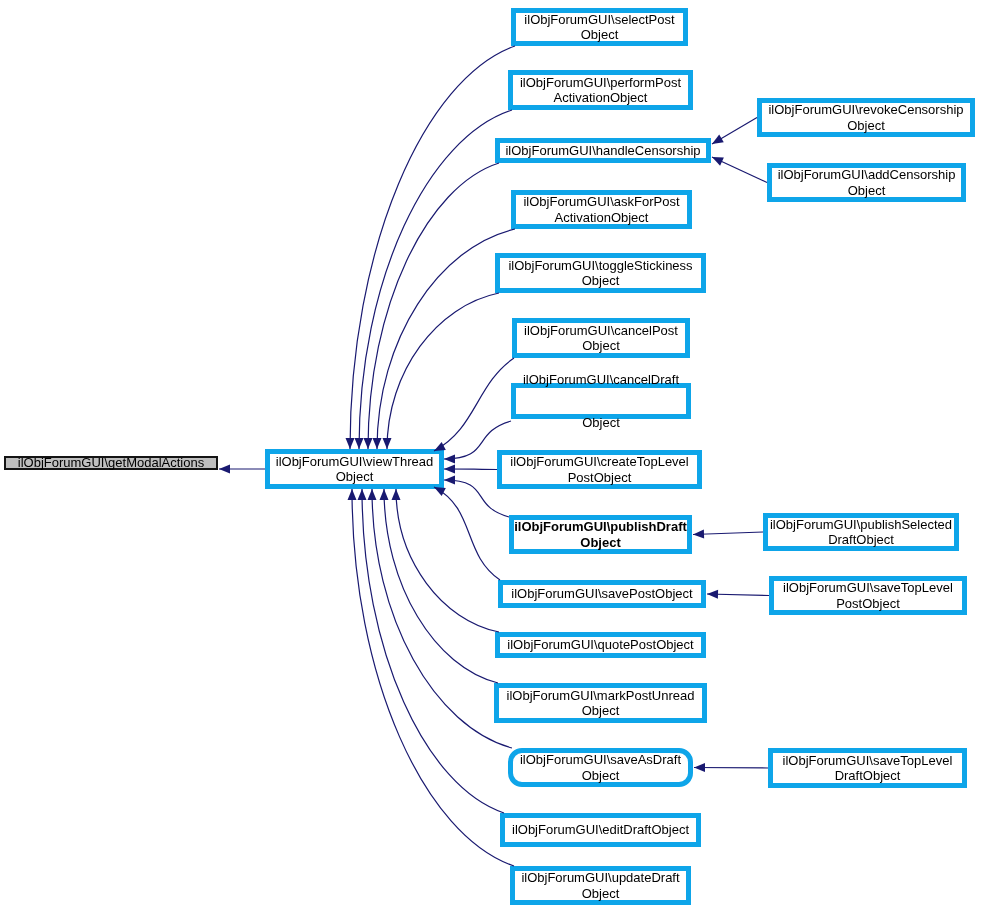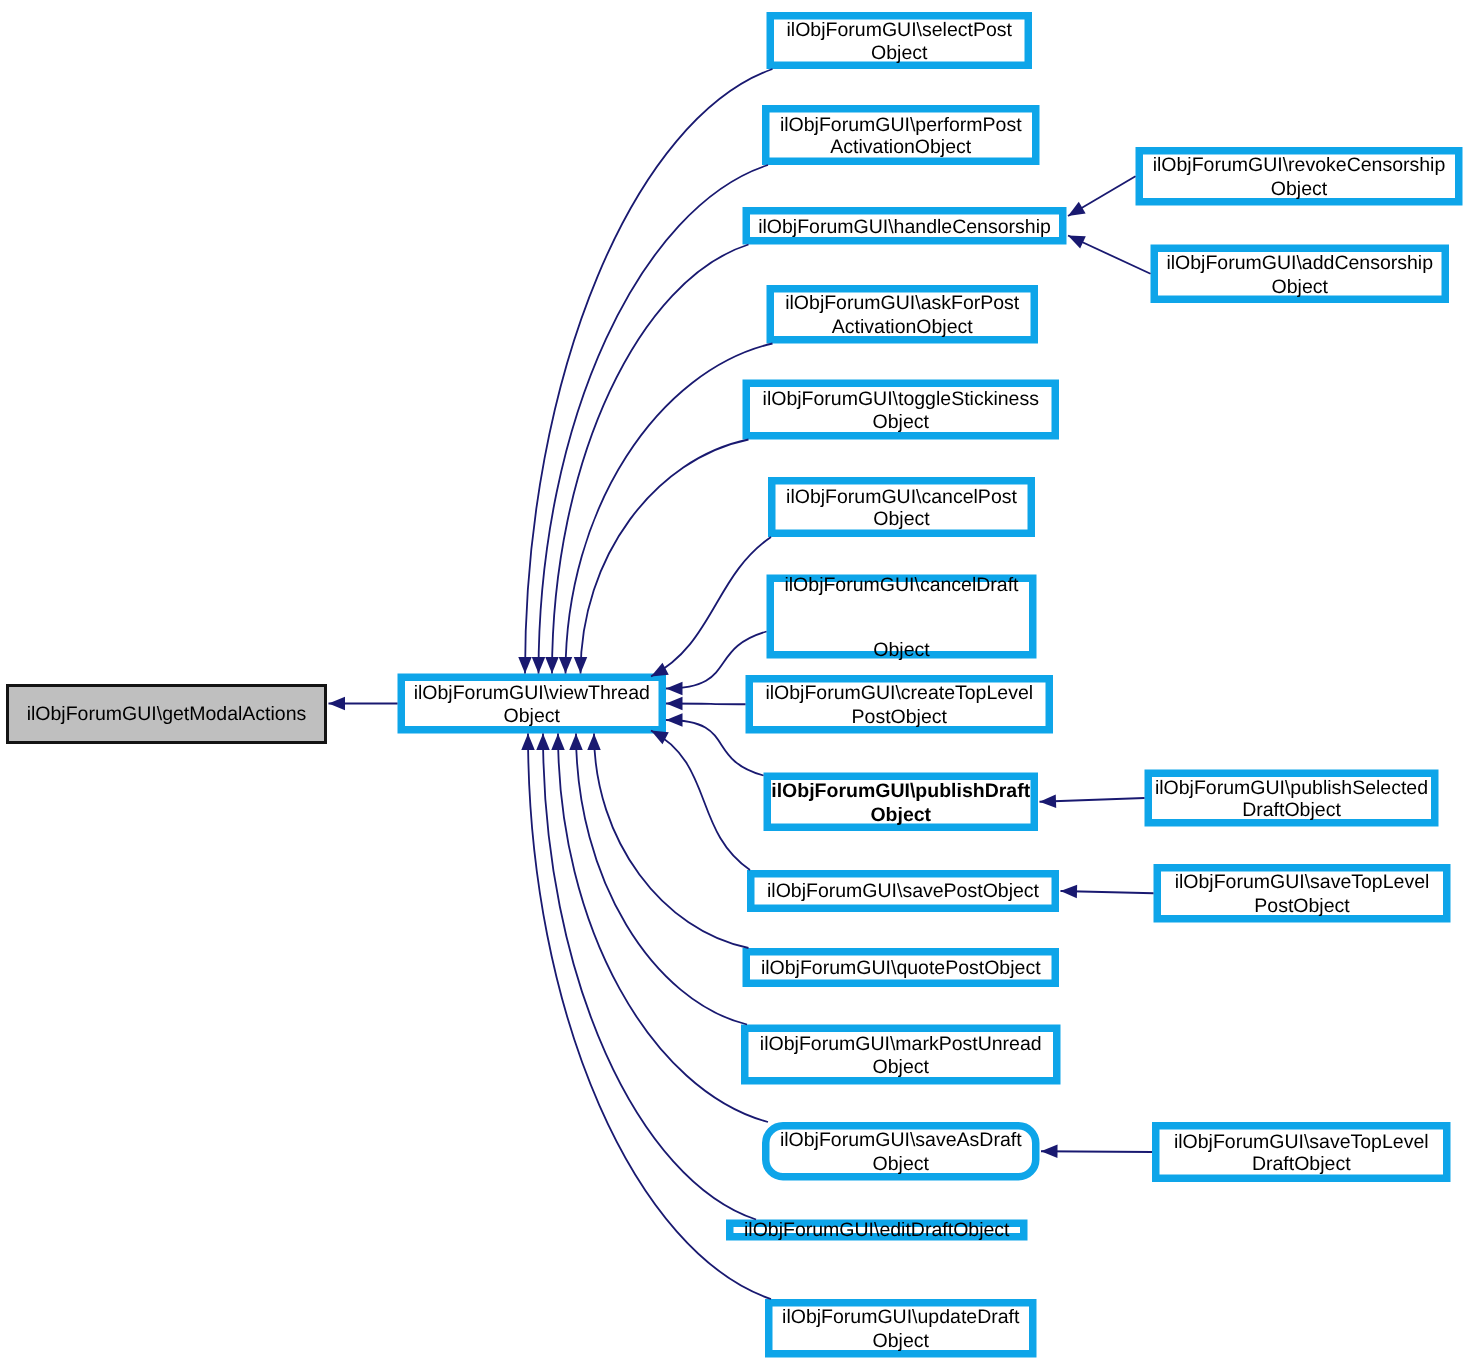--- a/index.html
+++ b/index.html
@@ -60,21 +60,21 @@
       <polygon points="0,0 -11,4.5 -11,-4.5" fill="#191970" transform="translate(712,144) rotate(149.50664159752435)"></polygon>
       <path d="M 767 182.5 L 712 157" fill="none" stroke="#191970" stroke-width="1.2"></path>
       <polygon points="0,0 -11,4.5 -11,-4.5" fill="#191970" transform="translate(712,157) rotate(-155.12584608587235)"></polygon>
       <path d="M 763 532 L 693 534.5" fill="none" stroke="#191970" stroke-width="1.2"></path>
       <polygon points="0,0 -11,4.5 -11,-4.5" fill="#191970" transform="translate(693,534.5) rotate(177.9545915111128)"></polygon>
       <path d="M 769 595.5 L 707 594" fill="none" stroke="#191970" stroke-width="1.2"></path>
       <polygon points="0,0 -11,4.5 -11,-4.5" fill="#191970" transform="translate(707,594) rotate(-178.6140821491878)"></polygon>
       <path d="M 768 768 L 694 767.5" fill="none" stroke="#191970" stroke-width="1.2"></path>
       <polygon points="0,0 -11,4.5 -11,-4.5" fill="#191970" transform="translate(694,767.5) rotate(-179.61287224584908)"></polygon>
     </svg>
-<div class="node highlight" style="left: 4px; top: 456px; width: 214px; height: 40px;">
+<div class="node highlight" style="left: 4px; top: 456px; width: 214px; height: 14px;">
       <span>ilObjForumGUI\getModalActions</span>
     </div>
     <div class="node" style="left: 265px; top: 449px; width: 179px; height: 40px;">
       <span>ilObjForumGUI\viewThread</span>
       <span>Object</span>
     </div>
     <div class="node" style="left: 511px; top: 8px; width: 177px; height: 38px;">
       <span>ilObjForumGUI\selectPost</span>
       <span>Object</span>
     </div>
@@ -98,21 +98,21 @@
       <span>ActivationObject</span>
     </div>
     <div class="node" style="left: 495px; top: 253px; width: 211px; height: 40px;">
       <span>ilObjForumGUI\toggleStickiness</span>
       <span>Object</span>
     </div>
     <div class="node" style="left: 512px; top: 318px; width: 178px; height: 40px;">
       <span>ilObjForumGUI\cancelPost</span>
       <span>Object</span>
     </div>
-    <div class="node" style="left: 511px; top: 383px; width: 180px; height: 56px; gap: 28px;">
+    <div class="node" style="left: 511px; top: 383px; width: 180px; height: 36px; gap: 28px;">
       <span>ilObjForumGUI\cancelDraft</span>
       <span>Object</span>
     </div>
     <div class="node" style="left: 497px; top: 450px; width: 205px; height: 39px;">
       <span>ilObjForumGUI\createTopLevel</span>
       <span>PostObject</span>
     </div>
     <div class="node" style="left: 509px; top: 515px; width: 183px; height: 39px; font-weight: bold;">
       <span>ilObjForumGUI\publishDraft</span>
       <span>Object</span>
@@ -136,20 +136,20 @@
       <span>Object</span>
     </div>
     <div class="node" style="left: 508px; top: 748px; width: 185px; height: 39px; border-radius: 14px;">
       <span>ilObjForumGUI\saveAsDraft</span>
       <span>Object</span>
     </div>
     <div class="node" style="left: 768px; top: 748px; width: 199px; height: 40px;">
       <span>ilObjForumGUI\saveTopLevel</span>
       <span>DraftObject</span>
     </div>
-    <div class="node" style="left: 484px; top: 813px; width: 201px; height: 14px;">
+    <div class="node" style="left: 500px; top: 813px; width: 201px; height: 34px;">
       <span>ilObjForumGUI\editDraftObject</span>
     </div>
     <div class="node" style="left: 510px; top: 866px; width: 181px; height: 39px;">
       <span>ilObjForumGUI\updateDraft</span>
       <span>Object</span>
     </div>
   </div>
 
 </body></html>

